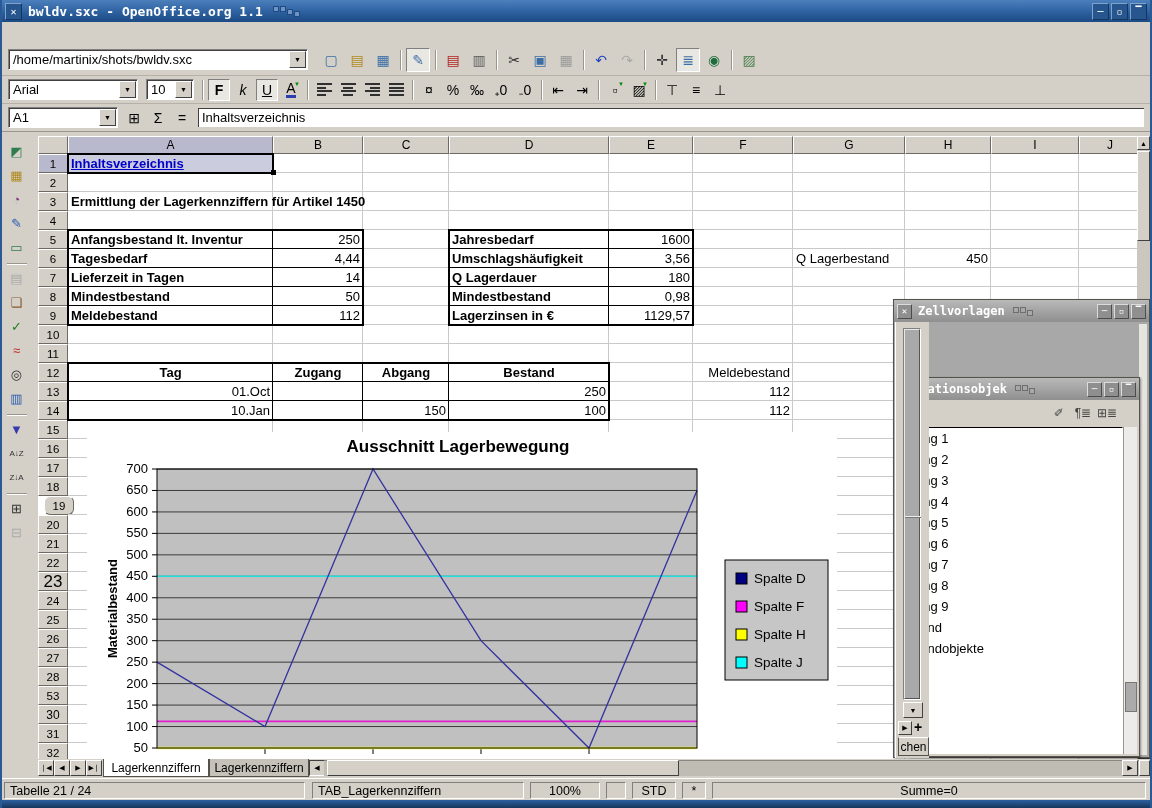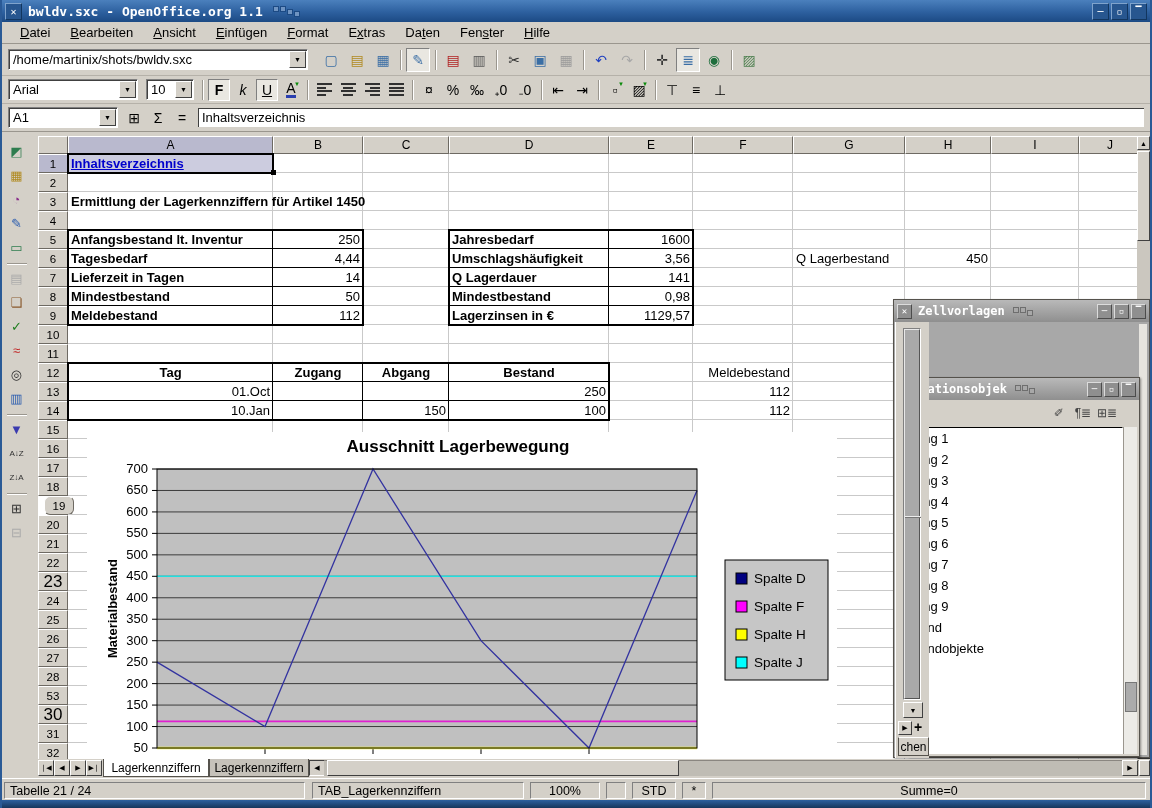--- a/index.html
+++ b/index.html
@@ -118,31 +118,20 @@
         <i style="margin-top:3px"></i>
         <i style="margin-top:5px"></i>
       </span>
     <span class="tb-right">
       <span class="tb-btn">─</span>
       <span class="tb-btn">▫</span>
       <span class="tb-btn">▔</span>
     </span>
   </div>
 
-  <div class="menubar" id="menubar">
-      <span class="menu-item"><u>D</u>atei</span>
-      <span class="menu-item"><u>B</u>earbeiten</span>
-      <span class="menu-item"><u>A</u>nsicht</span>
-      <span class="menu-item"><u>E</u>infügen</span>
-      <span class="menu-item"><u>F</u>ormat</span>
-      <span class="menu-item">E<u>x</u>tras</span>
-      <span class="menu-item">Da<u>t</u>en</span>
-      <span class="menu-item">Fen<u>s</u>ter</span>
-      <span class="menu-item"><u>H</u>ilfe</span>
-    </div>
 
   <div class="bar" id="fnbar">
     <div class="combo" style="width:300px">
       <span class="val">/home/martinix/shots/bwldv.sxc</span>
       <span class="arrow">▼</span>
     </div>
     <span style="width:10px"></span>
     <span id="fnbtns" style="display:flex;align-items:center">
         <span class="btn">
           <span style="color: rgb(58, 110, 165);">▢</span>
@@ -408,21 +397,21 @@
       <div class="hdr" style="left: 0px; top: 379px; width: 30px; height: 19px; font-size: 11.5px;">20</div>
       <div class="hdr" style="left: 0px; top: 398px; width: 30px; height: 19px; font-size: 11.5px;">21</div>
       <div class="hdr" style="left: 0px; top: 417px; width: 30px; height: 19px; font-size: 11.5px;">22</div>
       <div class="hdr" style="left: 0px; top: 436px; width: 30px; height: 19px; font-size: 17px;">23</div>
       <div class="hdr" style="left: 0px; top: 455px; width: 30px; height: 19px; font-size: 11.5px;">24</div>
       <div class="hdr" style="left: 0px; top: 474px; width: 30px; height: 19px; font-size: 11.5px;">25</div>
       <div class="hdr" style="left: 0px; top: 493px; width: 30px; height: 19px; font-size: 11.5px;">26</div>
       <div class="hdr" style="left: 0px; top: 512px; width: 30px; height: 19px; font-size: 11.5px;">27</div>
       <div class="hdr" style="left: 0px; top: 531px; width: 30px; height: 19px; font-size: 11.5px;">28</div>
       <div class="hdr" style="left: 0px; top: 550px; width: 30px; height: 19px; font-size: 11.5px;">53</div>
-      <div class="hdr" style="left: 0px; top: 569px; width: 30px; height: 19px; font-size: 17px;">30</div>
+      <div class="hdr" style="left: 0px; top: 569px; width: 30px; height: 19px; font-size: 12px;">30</div>
       <div class="hdr" style="left: 0px; top: 588px; width: 30px; height: 19px; font-size: 11.5px;">31</div>
       <div class="hdr" style="left: 0px; top: 607px; width: 30px; height: 19px; font-size: 11.5px;">32</div>
       <div class="gl" style="left: 234px; top: 18px; width: 1px; height: 605px;"></div>
       <div class="gl" style="left: 324px; top: 18px; width: 1px; height: 605px;"></div>
       <div class="gl" style="left: 410px; top: 18px; width: 1px; height: 605px;"></div>
       <div class="gl" style="left: 570px; top: 18px; width: 1px; height: 605px;"></div>
       <div class="gl" style="left: 654px; top: 18px; width: 1px; height: 605px;"></div>
       <div class="gl" style="left: 754px; top: 18px; width: 1px; height: 605px;"></div>
       <div class="gl" style="left: 866px; top: 18px; width: 1px; height: 605px;"></div>
       <div class="gl" style="left: 952px; top: 18px; width: 1px; height: 605px;"></div>
@@ -485,21 +474,21 @@
       <div class="cell" style="left: 571px; top: 94px; height: 19px; width: 84px; text-align: right;">1600</div>
       <div class="cell" style="left: 30px; top: 113px; height: 19px; font-weight: bold;">Tagesbedarf</div>
       <div class="cell" style="left: 235px; top: 113px; height: 19px; width: 90px; text-align: right;">4,44</div>
       <div class="cell" style="left: 411px; top: 113px; height: 19px; font-weight: bold;">Umschlagshäufigkeit</div>
       <div class="cell" style="left: 571px; top: 113px; height: 19px; width: 84px; text-align: right;">3,56</div>
       <div class="cell" style="left: 755px; top: 113px; height: 19px;">Q Lagerbestand</div>
       <div class="cell" style="left: 867px; top: 113px; height: 19px; width: 86px; text-align: right;">450</div>
       <div class="cell" style="left: 30px; top: 132px; height: 19px; font-weight: bold;">Lieferzeit in Tagen</div>
       <div class="cell" style="left: 235px; top: 132px; height: 19px; width: 90px; text-align: right;">14</div>
       <div class="cell" style="left: 411px; top: 132px; height: 19px; font-weight: bold;">Q Lagerdauer</div>
-      <div class="cell" style="left: 571px; top: 132px; height: 19px; width: 84px; text-align: right;">141</div>
+      <div class="cell" style="left: 571px; top: 132px; height: 19px; width: 84px; text-align: right;">180</div>
       <div class="cell" style="left: 30px; top: 151px; height: 19px; font-weight: bold;">Mindestbestand</div>
       <div class="cell" style="left: 235px; top: 151px; height: 19px; width: 90px; text-align: right;">50</div>
       <div class="cell" style="left: 411px; top: 151px; height: 19px; font-weight: bold;">Mindestbestand</div>
       <div class="cell" style="left: 571px; top: 151px; height: 19px; width: 84px; text-align: right;">0,98</div>
       <div class="cell" style="left: 30px; top: 170px; height: 19px; font-weight: bold;">Meldebestand</div>
       <div class="cell" style="left: 235px; top: 170px; height: 19px; width: 90px; text-align: right;">112</div>
       <div class="cell" style="left: 411px; top: 170px; height: 19px; font-weight: bold;">Lagerzinsen in €</div>
       <div class="cell" style="left: 571px; top: 170px; height: 19px; width: 84px; text-align: right;">1129,57</div>
       <div class="cell" style="left: 30px; top: 227px; height: 19px; width: 205px; text-align: center; font-weight: bold;">Tag</div>
       <div class="cell" style="left: 235px; top: 227px; height: 19px; width: 90px; text-align: center; font-weight: bold;">Zugang</div>

